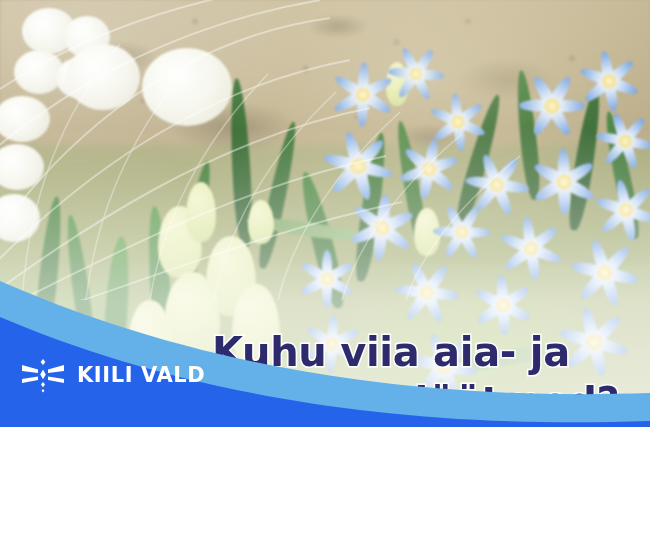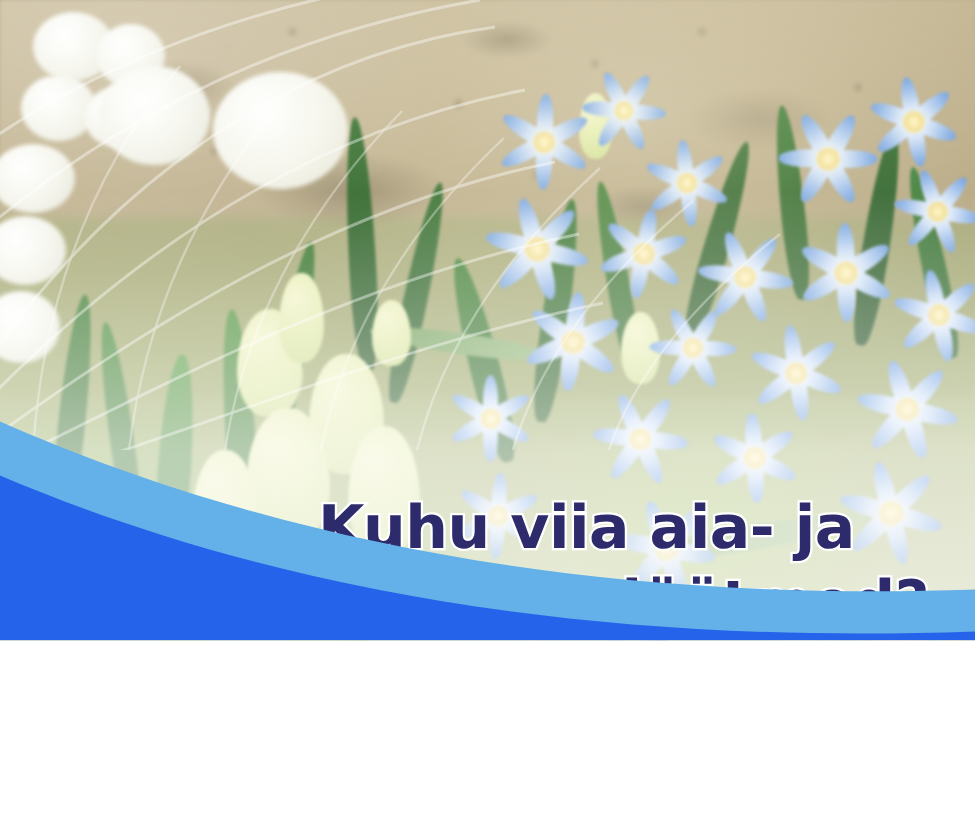--- a/index.html
+++ b/index.html
@@ -491,14 +491,34 @@
   <div class="wash"></div>
 
   <h1 class="headline">Kuhu viia aia- ja
 haljastusjäätmed?</h1>
 
   <svg class="wave" viewBox="0 0 650 230" preserveAspectRatio="none">
     <path d="M0,84 C150,150 360,206 650,196 L650,230 L0,230 Z" fill="#64b0e8"></path>
     <path d="M0,120 C160,188 370,234 650,224 L650,230 L0,230 Z" fill="#2563eb"></path>
   </svg>
 
+  <div class="logo">
+    <svg class="logo-mark" viewBox="0 0 44 36">
+      <g fill="#ffffff">
+
+        <path d="M1,8 L17,12.5 L17,16 L1,14 Z"></path>
+
+        <path d="M1,22 L17,19.5 L17,23 L1,26 Z"></path>
+
+        <path d="M43,8 L27,12.5 L27,16 L43,14 Z"></path>
+
+        <path d="M43,22 L27,19.5 L27,23 L43,26 Z"></path>
+
+        <path d="M22,2 L24.4,5 L22,8 L19.6,5 Z"></path>
+        <path d="M22,12.6 L24.8,17.4 L22,22.2 L19.2,17.4 Z"></path>
+        <path d="M22,25 L24,27.6 L22,30.2 L20,27.6 Z"></path>
+        <path d="M22,32 L23.4,33.8 L22,35.6 L20.6,33.8 Z"></path>
+      </g>
+    </svg>
+    <span class="logo-text">KIILI VALD</span>
+  </div>
 
 </div>
 
 </body></html>

